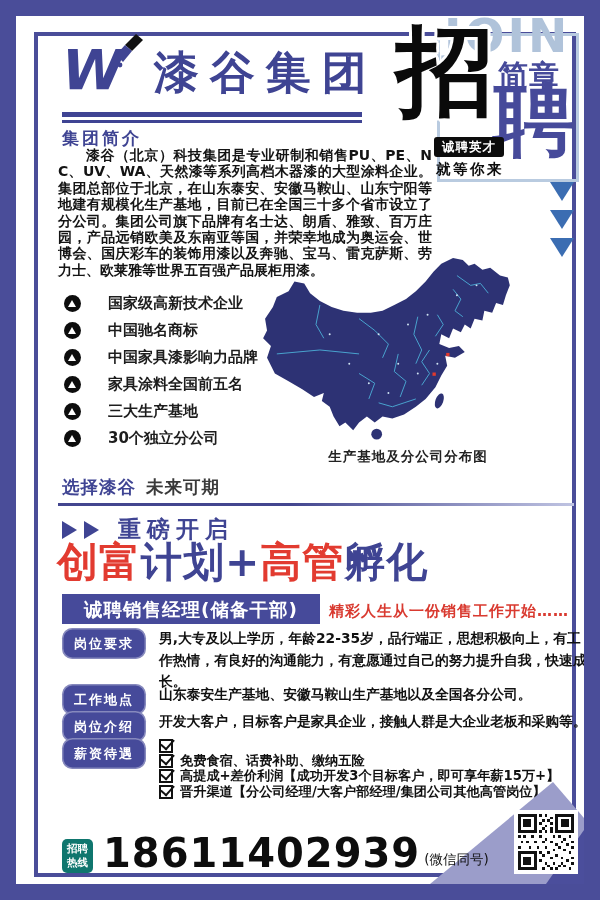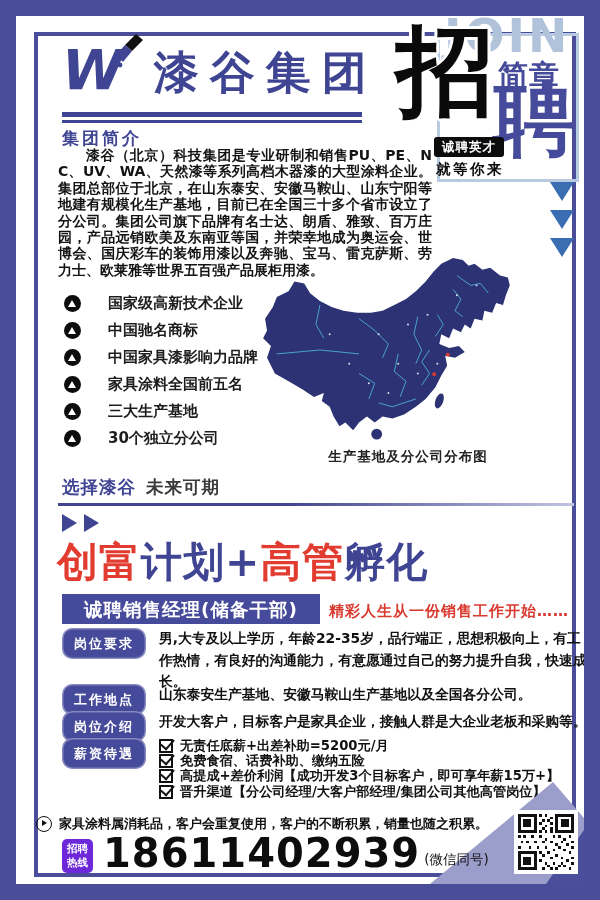--- a/index.html
+++ b/index.html
@@ -92,21 +92,21 @@
   .check::after{content:"";position:absolute;left:0px;top:-2px;width:11px;height:6px;
                 border-left:2.5px solid #111;border-bottom:2.5px solid #111;transform:rotate(-48deg);}
   .sal-text{font-size:13.2px;font-weight:800;white-space:nowrap;}
 
   
   .note-row{left:20px;top:799px;display:flex;align-items:center;z-index:3;}
   .playc{width:14px;height:14px;border:1.7px solid #111;border-radius:50%;position:relative;flex:none;margin-right:7px;}
   .playc::after{content:"";position:absolute;left:4.5px;top:3.4px;border-top:3.6px solid transparent;border-bottom:3.6px solid transparent;border-left:5.5px solid #111;}
   .note-text{font-size:13px;font-weight:800;white-space:nowrap;}
   .hotline-row{left:46px;top:817px;display:flex;align-items:flex-end;z-index:3;}
-  .hot-badge{width:31px;height:34px;border-radius:5px;background:#6d28d9;color:#fff;font-size:10.5px;font-weight:800;
+  .hot-badge{width:31px;height:34px;border-radius:5px;background:#0f766e;color:#fff;font-size:10.5px;font-weight:800;
              display:flex;flex-direction:column;align-items:center;justify-content:center;line-height:1.3;flex:none;margin-right:10px;}
   .phone{font-size:40px;font-weight:900;letter-spacing:1px;line-height:1;color:#0d0d0d;}
   .phone-suffix{font-size:13.5px;font-weight:400;margin-left:4px;padding-bottom:4px;}
   .qr{left:498px;top:794px;width:64px;height:64px;background:#fff;box-sizing:border-box;padding:4px;z-index:6;}
   .diag{left:380px;top:760px;z-index:2;}
 </style>
 </head>
 <body>
 
 <div class="poster">
@@ -214,20 +214,21 @@
   </div>
 
   <div class="abs slogan">
     <span class="slogan-b">选择漆谷</span><span class="slogan-l">未来可期</span>
   </div>
   <div class="abs divider"></div>
 
   <div class="abs kicker">
     <span class="tri-right"></span>
     <span class="tri-right"></span>
+    <span class="kicker-text">重磅开启</span>
   </div>
   <div class="abs headline">
     <span class="c-red">创富</span><span class="c-blue">计划+</span><span class="c-red">高管</span><span class="c-blue">孵化</span>
   </div>
 
   <div class="abs pos-row">
     <div class="pos-badge">诚聘销售经理(储备干部)</div>
     <div class="pos-tag">精彩人生从一份销售工作开始……</div>
   </div>
 
@@ -244,41 +245,36 @@
   <div class="abs sec sec-desc">
     <div class="sec-badge">岗位介绍</div>
     <div class="sec-text">开发大客户，目标客户是家具企业，接触人群是大企业老板和采购等。</div>
   </div>
 
   <div class="abs sec sec-sal">
     <div class="sec-badge">薪资待遇</div>
     <div class="sal-list">
       <div class="sal-line">
           <span class="check"></span>
-          <span class="sal-text">无责任底薪+出差补助=5200元/月</span>
         </div>
       <div class="sal-line">
           <span class="check"></span>
           <span class="sal-text">免费食宿、话费补助、缴纳五险</span>
         </div>
       <div class="sal-line">
           <span class="check"></span>
           <span class="sal-text">高提成+差价利润【成功开发3个目标客户，即可享年薪15万+】</span>
         </div>
       <div class="sal-line">
           <span class="check"></span>
           <span class="sal-text">晋升渠道【分公司经理/大客户部经理/集团公司其他高管岗位】</span>
         </div>
     </div>
   </div>
 
-  <div class="abs note-row">
-    <span class="playc"></span>
-    <span class="note-text">家具涂料属消耗品，客户会重复使用，客户的不断积累，销量也随之积累。</span>
-  </div>
 
   <div class="abs hotline-row">
     <div class="hot-badge">
       <span>招聘</span>
       <span>热线</span>
     </div>
     <div class="phone">18611402939</div>
     <div class="phone-suffix">(微信同号)</div>
   </div>
 

